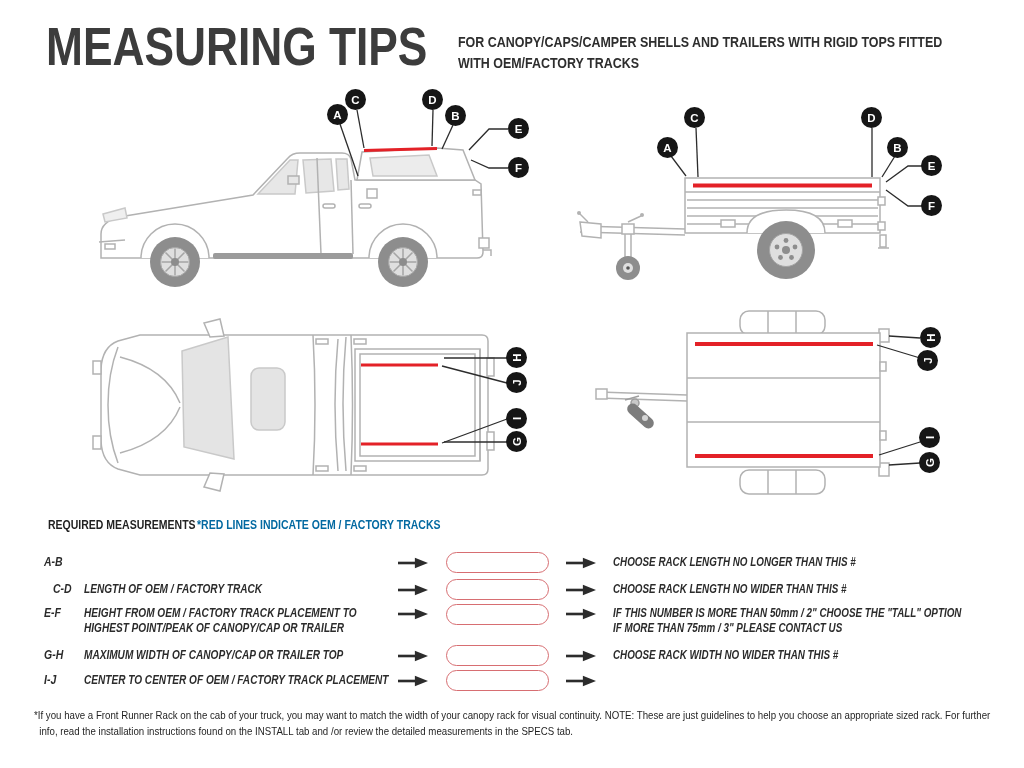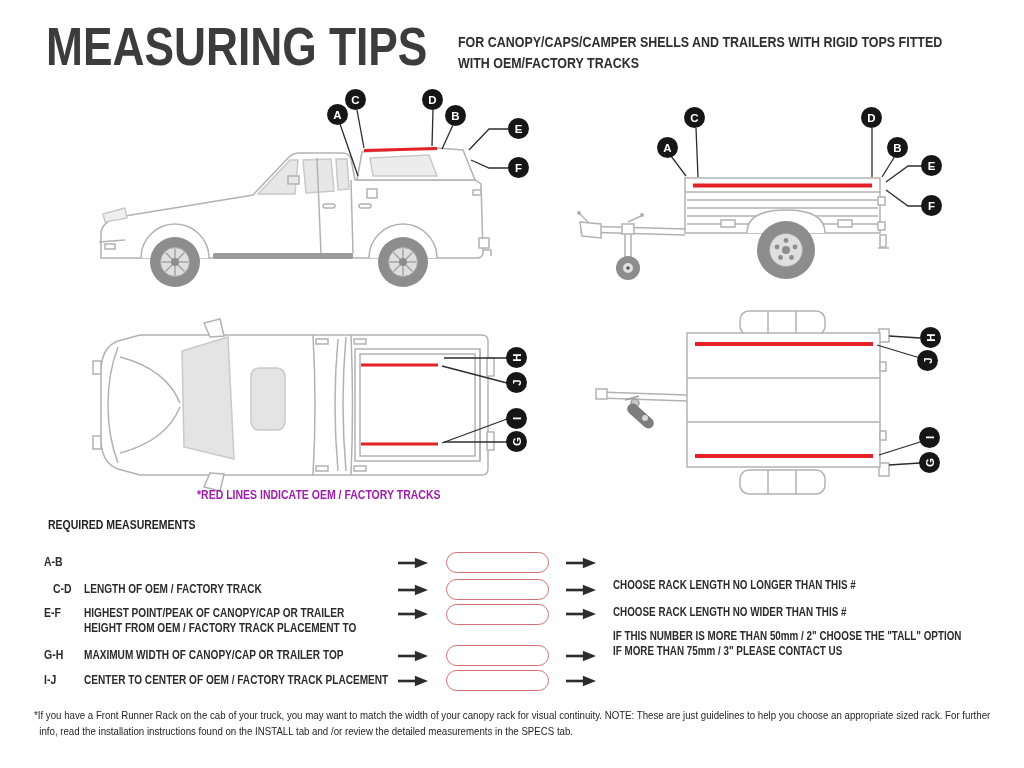--- a/index.html
+++ b/index.html
@@ -24,25 +24,25 @@
   .diagram svg { position:absolute; left:0; top:0; }
   .badge {
     position:absolute; width:21px; height:21px; border-radius:50%;
     background:#161616; color:#ffffff; font-weight:bold; font-size:11.5px;
     display:flex; align-items:center; justify-content:center;
   }
   .badge.rot { transform:rotate(-90deg); }
 
   
   #m-heading { left:48px; top:518px; font-size:12.5px; font-weight:bold; color:#222222; }
-  #m-note    { left:197px; top:488px; font-size:12.5px; font-weight:bold; color:#a21caf; }
-  .mrow { position:absolute; left:0; width:852px; height:36px; }
+  #m-note    { left:197px; top:518px; font-size:12.5px; font-weight:bold; color:#0369a1; }
+  .mrow { position:absolute; left:0; width:852px; height:36px;font-style:italic; }
   .mkey  { position:absolute; left:44px; top:3px; width:40px; font-size:12.5px; font-weight:bold; }
   .mdesc { position:absolute; left:84px; top:3px; font-size:12px; font-weight:bold; }
-  .mres  { position:absolute; left:613px; top:3px; font-size:12px; font-weight:bold;margin-top:23px; }
+  .mres  { position:absolute; left:613px; top:3px; font-size:12px; font-weight:bold; }
   .mres .cond { transform:scaleX(0.82); }
   .arrow1 { position:absolute; left:398px; top:5px; width:30px; height:12px; }
   .arrow2 { position:absolute; left:566px; top:5px; width:30px; height:12px; }
   .pill {
     position:absolute; left:446px; top:0; width:101px; height:19px;
     border:1.6px solid #d76e72; border-radius:11px; background:#ffffff;
   }
 
   
   #footnote {
@@ -294,22 +294,22 @@
         <path d="M18 0.5 L32 6 L18 11.5 Z" fill="#2c2c2c"></path>
       </svg>
     <div class="mres">
       <span class="line"><span class="cond">CHOOSE RACK LENGTH NO WIDER THAN THIS #</span></span>
     </div>
   </div>
 
   <div class="mrow" style="top:603px;">
     <div class="mkey"><span class="cond">E-F</span></div>
     <div class="mdesc">
+      <span class="line"><span class="cond">HEIGHT FROM OEM / FACTORY TRACK PLACEMENT TO</span></span>
       <span class="line"><span class="cond">HIGHEST POINT/PEAK OF CANOPY/CAP OR TRAILER</span></span>
-      <span class="line"><span class="cond">HEIGHT FROM OEM / FACTORY TRACK PLACEMENT TO</span></span>
     </div>
     <svg class="arrow1" viewBox="0 0 32 12">
         <path d="M0 6 H20" stroke="#2c2c2c" stroke-width="2.8"></path>
         <path d="M18 0.5 L32 6 L18 11.5 Z" fill="#2c2c2c"></path>
       </svg>
     <div class="pill" style="top:1px;"></div>
     <svg class="arrow2" viewBox="0 0 32 12">
         <path d="M0 6 H20" stroke="#2c2c2c" stroke-width="2.8"></path>
         <path d="M18 0.5 L32 6 L18 11.5 Z" fill="#2c2c2c"></path>
       </svg>
@@ -326,20 +326,23 @@
     </div>
     <svg class="arrow1" viewBox="0 0 32 12">
         <path d="M0 6 H20" stroke="#2c2c2c" stroke-width="2.8"></path>
         <path d="M18 0.5 L32 6 L18 11.5 Z" fill="#2c2c2c"></path>
       </svg>
     <div class="pill"></div>
     <svg class="arrow2" viewBox="0 0 32 12">
         <path d="M0 6 H20" stroke="#2c2c2c" stroke-width="2.8"></path>
         <path d="M18 0.5 L32 6 L18 11.5 Z" fill="#2c2c2c"></path>
       </svg>
+    <div class="mres">
+      <span class="line"><span class="cond">CHOOSE RACK WIDTH NO WIDER THAN THIS #</span></span>
+    </div>
   </div>
 
   <div class="mrow" style="top:670px;">
     <div class="mkey"><span class="cond">I-J</span></div>
     <div class="mdesc">
       <span class="line"><span class="cond">CENTER TO CENTER OF OEM / FACTORY TRACK PLACEMENT</span></span>
     </div>
     <svg class="arrow1" viewBox="0 0 32 12">
         <path d="M0 6 H20" stroke="#2c2c2c" stroke-width="2.8"></path>
         <path d="M18 0.5 L32 6 L18 11.5 Z" fill="#2c2c2c"></path>

